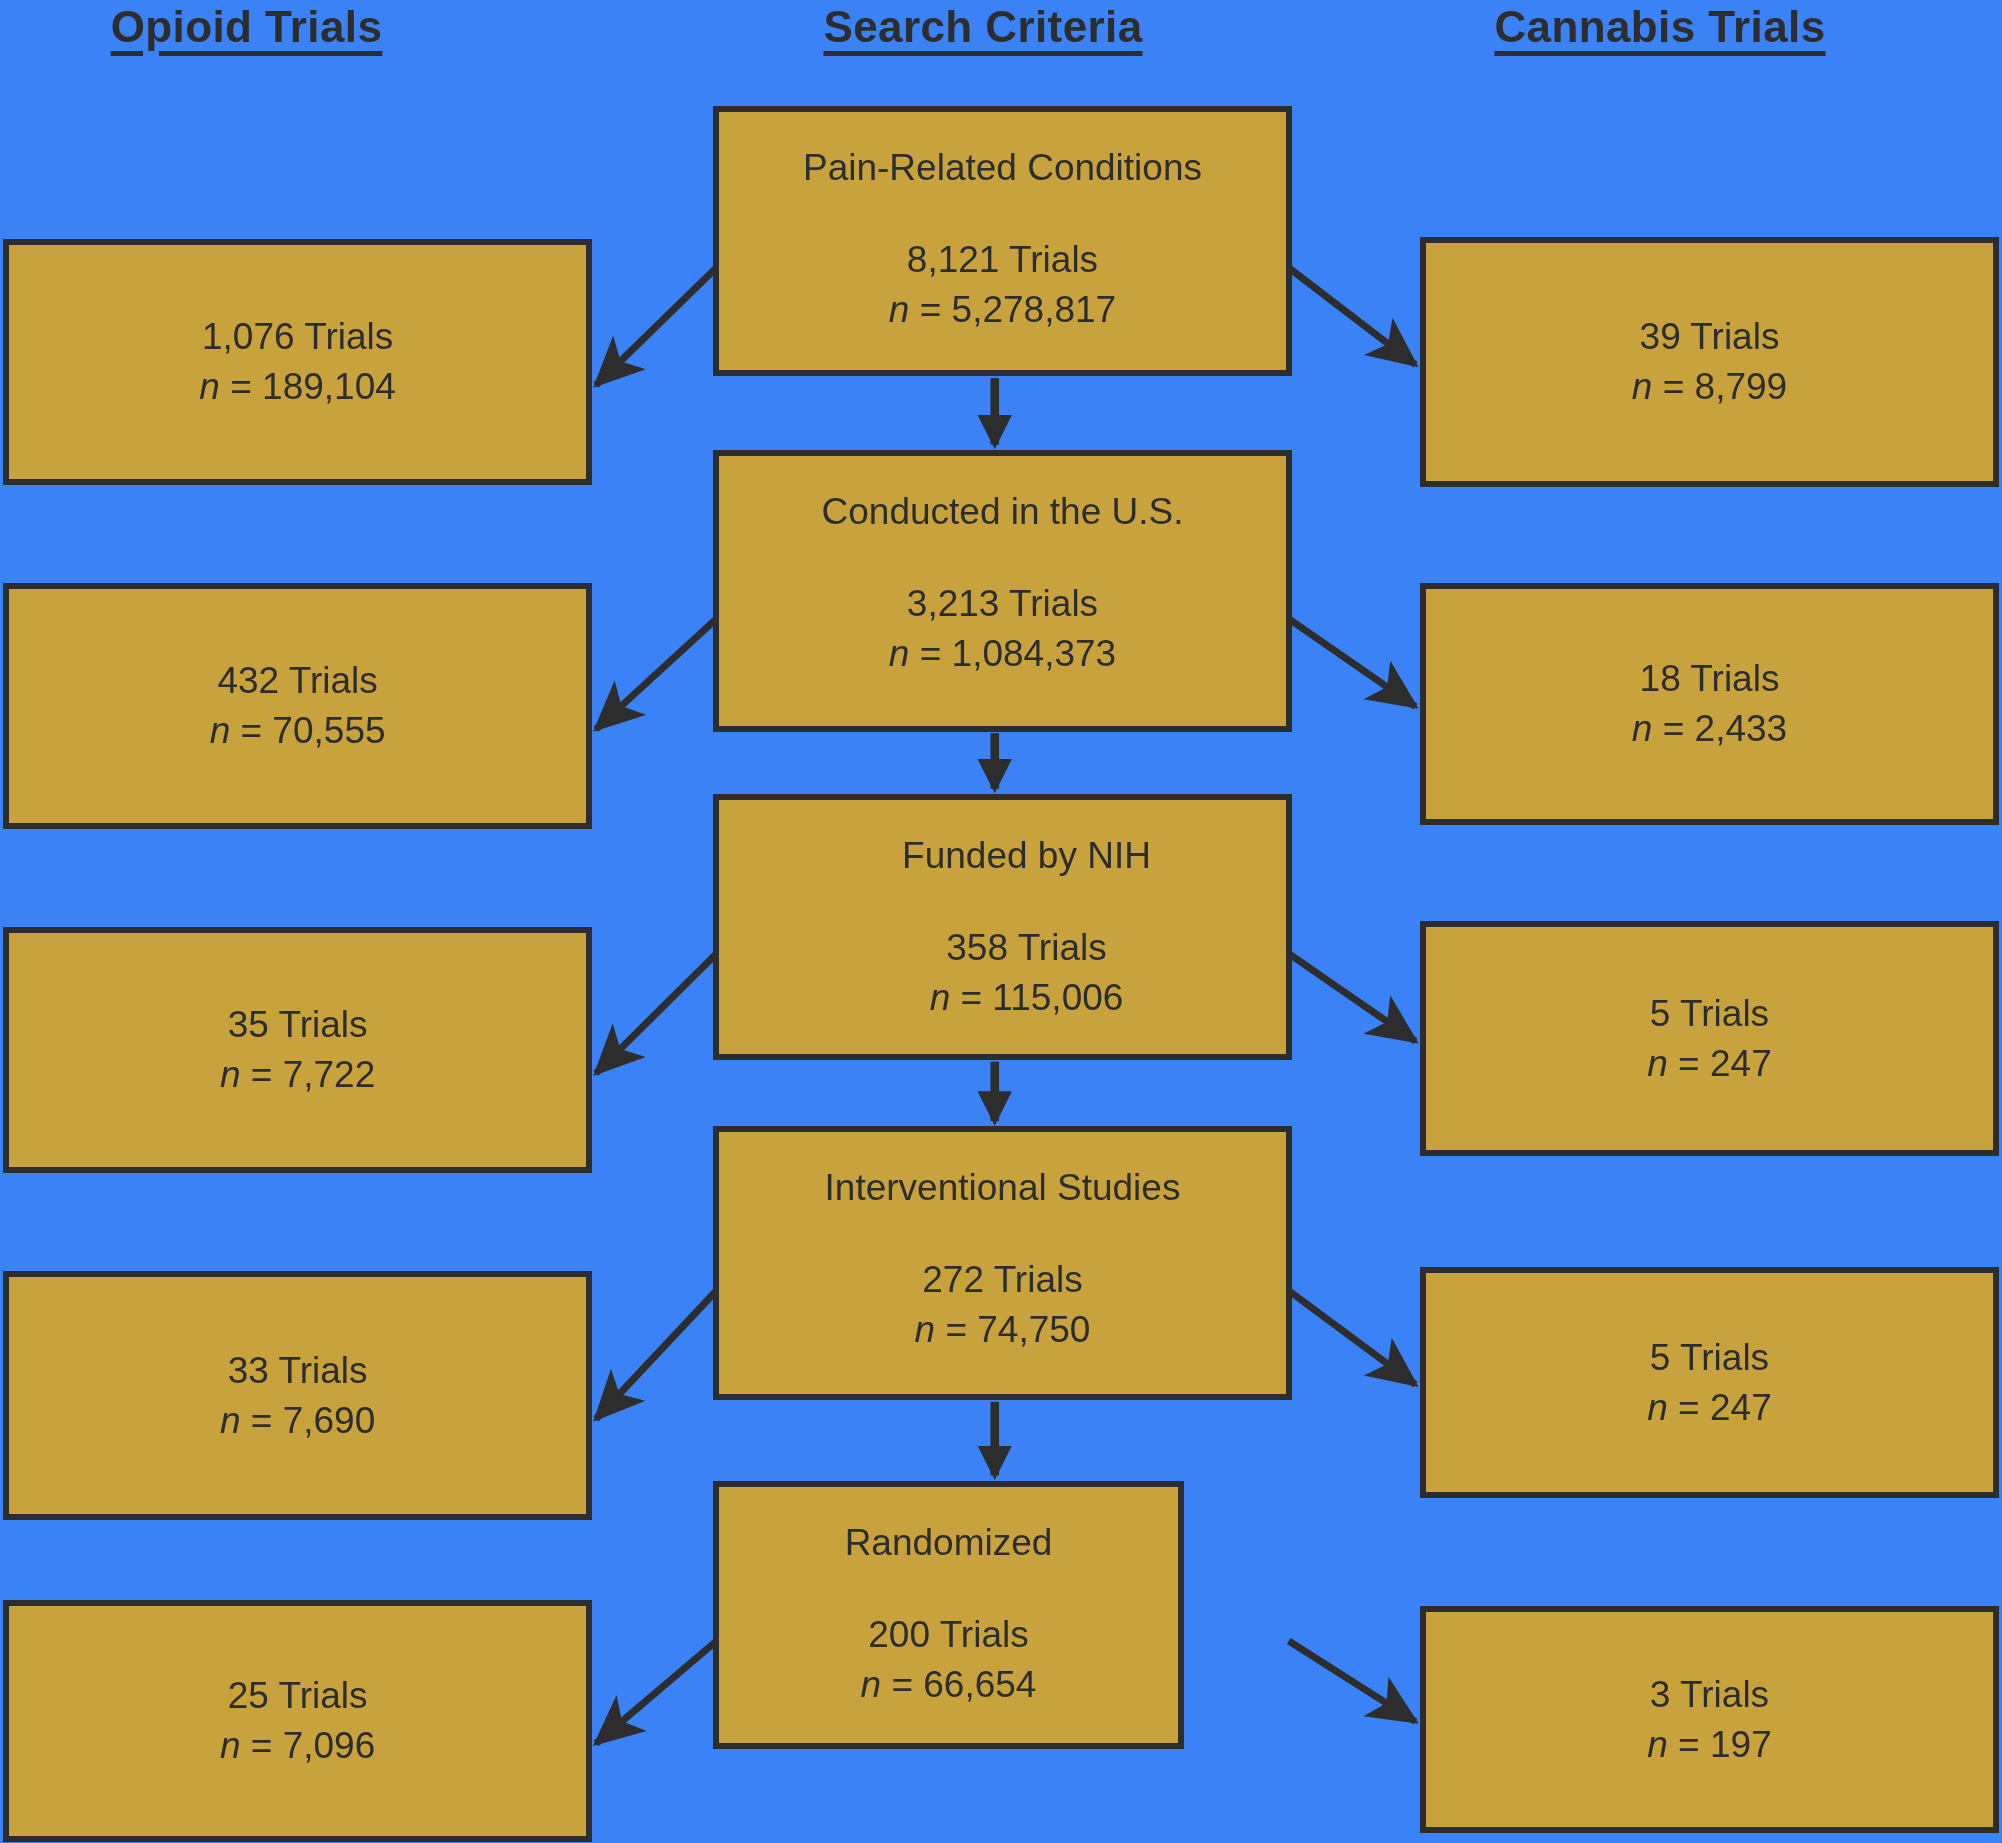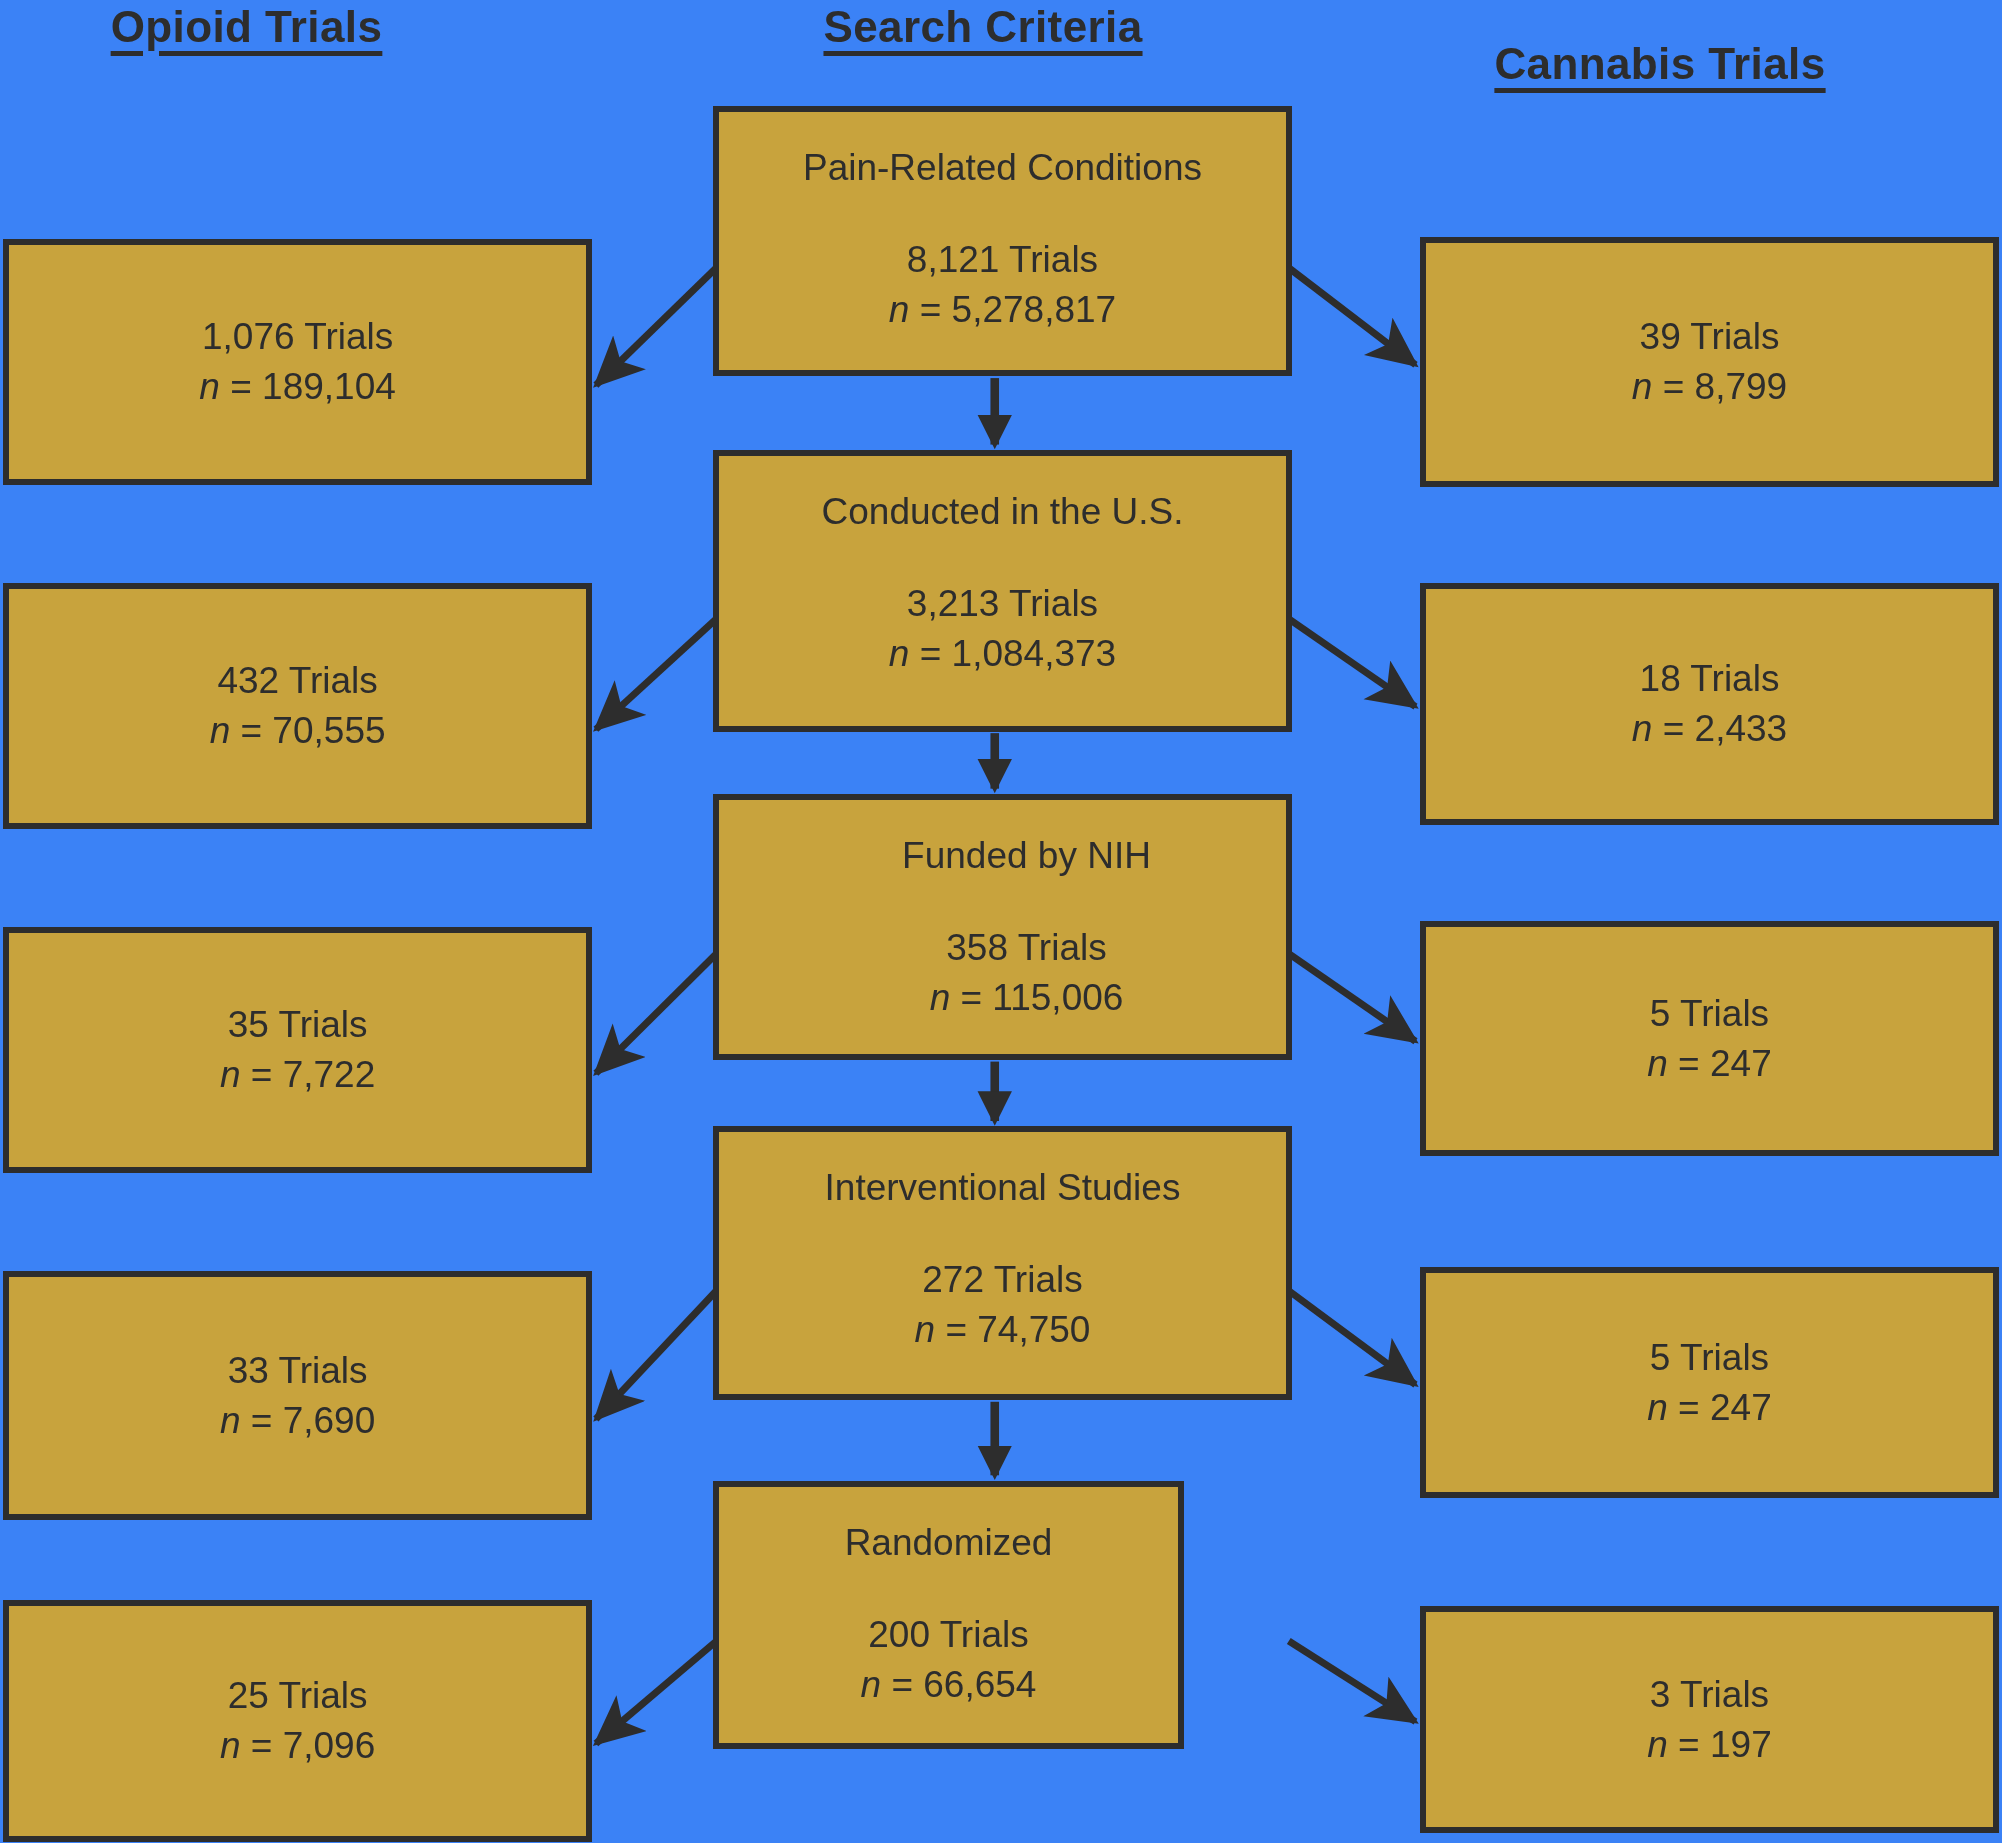--- a/index.html
+++ b/index.html
@@ -69,21 +69,21 @@
   .diag { stroke-width: 9px; }
   .vert { stroke-width: 11px; }
 </style>
 </head>
 <body>
 
 <div class="canvas">
 
   <div class="col-header" style="left:0; width:493px;">Opioid Trials</div>
   <div class="col-header" style="left:729px; width:508px;text-align:center;">Search Criteria</div>
-  <div class="col-header" style="left:1406px; width:508px;margin-top:37px;">Cannabis Trials</div>
+  <div class="col-header" style="left:1406px; width:508px;">Cannabis Trials</div>
 
   <svg class="arrows" width="2002" height="1844" viewBox="0 0 2560 2357">
     <defs>
       <marker id="mStealth" markerUnits="userSpaceOnUse" markerWidth="70" markerHeight="62" refX="60" refY="30" orient="auto">
         <path d="M0,0 L65,30 L0,60 L16,30 Z" fill="#2d2d2d"></path>
       </marker>
       <marker id="mTri" markerUnits="userSpaceOnUse" markerWidth="50" markerHeight="46" refX="38" refY="22" orient="auto">
         <path d="M0,0 L44,22 L0,44 Z" fill="#2d2d2d"></path>
       </marker>
     </defs>

